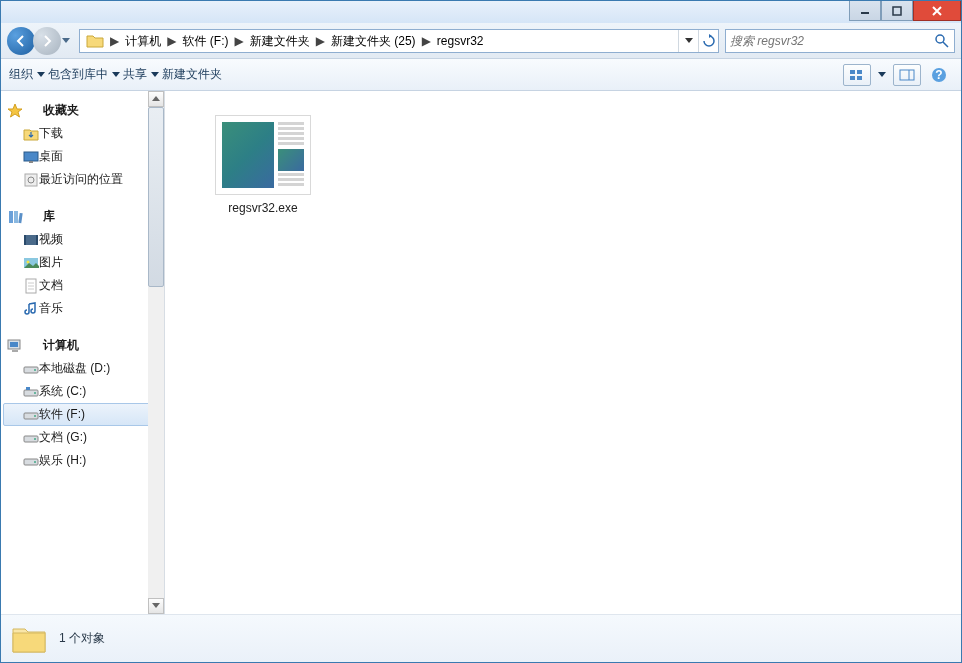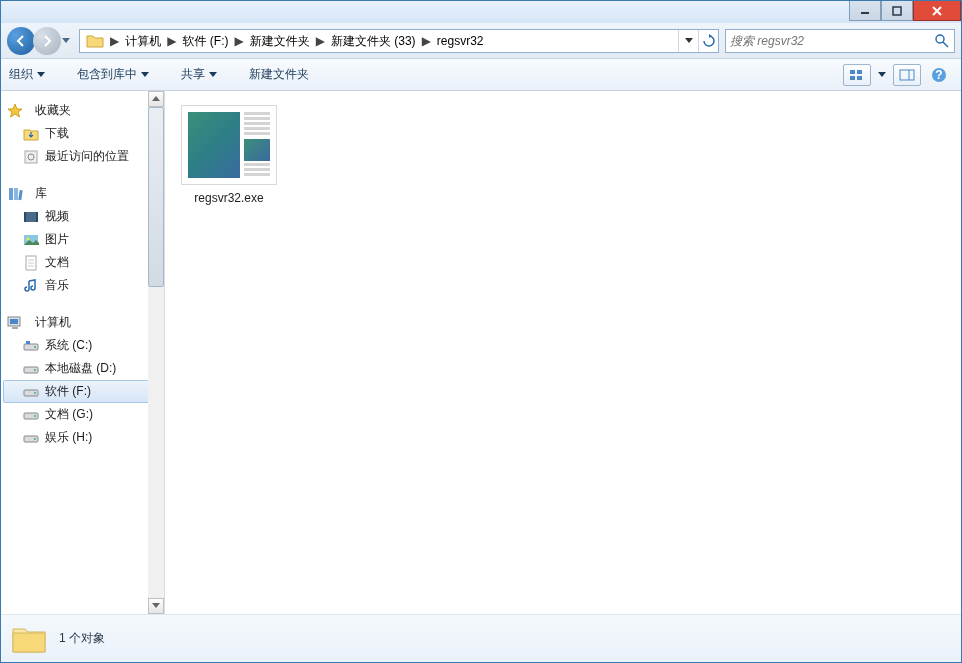--- a/index.html
+++ b/index.html
@@ -26,44 +26,44 @@
   .crumb { padding: 0 4px; height: 22px; line-height: 22px; cursor: default; }
   .crumb-sep { padding: 0 2px; color: #444; }
   .addr-right { margin-left: auto; display:flex; align-items:center; }
   .addr-btn { width:20px; height:22px; display:flex; align-items:center; justify-content:center; border-left:1px solid #d0d8e0; }
 
   .searchbox { width: 230px; height: 24px; border: 1px solid #8faed0; background: #fff; display: flex; align-items: center; padding: 0 4px; }
   .searchbox input { border: none; outline: none; flex: 1; font-style: italic; color: #404040; background: transparent; }
   .search-icon { width: 16px; height: 16px; }
 
   
-  .toolbar { height: 32px; background: linear-gradient(#f8fbfe, #e9f0f8); border-bottom: 1px solid #c6d3e2; display:flex; align-items:center; padding: 0 8px; gap: 32px; }
+  .toolbar { height: 32px; background: linear-gradient(#f8fbfe, #e9f0f8); border-bottom: 1px solid #c6d3e2; display:flex; align-items:center; padding: 0 8px; gap: 3px; }
   .tool-item { display: flex; align-items: center; gap: 4px; color: #1a3a5a;}
   .tool-right { margin-left:auto; display:flex; align-items:center; gap: 4px;}
   .tool-icon-btn { width:28px; height:22px; border:1px solid #9cb4cc; background: linear-gradient(#fdfefe,#e9f0f8); border-radius:2px; display:flex; align-items:center; justify-content:center; }
   .tool-icon-btn.nb { border: none; background: transparent; }
 
   
   .body { flex:1; display:flex; min-height:0; }
   .sidebar { width: 158px; background: #fff; overflow-y: auto; border-right: 1px solid #e4e8ec; position: relative; }
   .vsplit { width: 6px; background: #eef2f6; border-right: 1px solid #d7dde4; position: relative; cursor: col-resize; }
   .vscroll-track { position:absolute; right:0; top:0; bottom:0; width:16px; background: #f0f0f0; display:flex; flex-direction:column; }
   .vscroll-btn { height:16px; background: linear-gradient(#fdfdfd,#e5e5e5); border:1px solid #c0c0c0; display:flex; align-items:center; justify-content:center;}
   .vscroll-thumb { flex: 0 0 180px; margin-top: 0; background: linear-gradient(#e9eef3,#d2dae3); border:1px solid #a9b8c8; border-radius:2px;}
   .vscroll-gap { flex:1; }
 
   .tree { padding: 8px 0 8px 2px; }
-  .tree-group-label { display:flex; align-items:center; gap:12px; padding: 3px 4px; font-weight: normal; color:#1a1a1a; }
-  .tree-item { display:flex; align-items:center; gap:6px; padding: 3px 4px 3px 20px; color:#1a1a1a; cursor: default; white-space: nowrap; }
+  .tree-group-label { display:flex; align-items:center; gap:20px; padding: 3px 4px; font-weight: bold; color:#1a1a1a; }
+  .tree-item { display:flex; align-items:center; padding: 3px 4px 3px 20px; color:#1a1a1a; cursor: default; white-space: nowrap; }
   .tree-item.selected { background: linear-gradient(#ecf3fb,#d6e6f7); border:1px solid #a8c7e8; border-radius:2px; padding: 2px 3px 2px 19px;}
   .tree-spacer { height: 14px; }
   .ico { width:16px; height:16px; flex: 0 0 16px; }
 
   
-  .content { flex:1; background:#fff; padding: 14px 16px; overflow:auto; }
+  .content { flex:1; background:#fff; padding: 24px 16px; overflow:auto;margin-left:34px; }
   .file-item { width: 96px; text-align:center; }
   .file-thumb { width:96px; height:80px; border:1px solid #d9d9d9; background:#fff; padding:6px; display:flex; }
   .thumb-left { flex: 0 0 52px; background: linear-gradient(135deg, #3a8f7a 0%, #2d7f86 50%, #3a6aa0 100%); }
   .thumb-right { flex:1; margin-left:4px; display:flex; flex-direction:column; gap:2px; }
   .thumb-line { height:3px; background:#d4d4d4; }
   .thumb-block { height:22px; background: linear-gradient(135deg,#3a8f7a,#3a6aa0); margin-top:2px;}
   .file-label { margin-top: 6px; color:#222; }
 
   
   .statusbar { height: 48px; border-top: 1px solid #dfe6ee; background: linear-gradient(#f5f9fd, #eaf1f9); display:flex; align-items:center; padding: 7px 10px; gap: 12px; }
@@ -121,21 +121,21 @@
             <path d="M1 3 h6 l2 2 h8 v9 h-16 z" fill="#f7d97a" stroke="#caa83a"></path>
           </svg>
       </span>
       <span class="crumb-sep">▶</span>
       <span class="crumb">计算机</span>
       <span class="crumb-sep">▶</span>
       <span class="crumb">软件 (F:)</span>
       <span class="crumb-sep">▶</span>
       <span class="crumb">新建文件夹</span>
       <span class="crumb-sep">▶</span>
-      <span class="crumb">新建文件夹 (33)</span>
+      <span class="crumb">新建文件夹 (25)</span>
       <span class="crumb-sep">▶</span>
       <span class="crumb">regsvr32</span>
       <div class="addr-right">
         <div class="addr-btn">
           <svg width="8" height="6">
               <path d="M0 0 L8 0 L4 5 Z" fill="#333"></path>
             </svg>
         </div>
         <div class="addr-btn">
           <svg width="14" height="14">
@@ -226,20 +226,29 @@
               <svg width="16" height="16">
                 <path d="M1 4 h6 l1 1 h7 v9 h-14 z" fill="#f7d97a" stroke="#caa83a"></path>
                 <path d="M8 6 v4 M6 9 l2 2 l2 -2" stroke="#2a6ab0" fill="none" stroke-width="1.2"></path>
               </svg>
             </span>
           <span>下载</span>
         </div>
         <div class="tree-item">
           <span class="ico">
               <svg width="16" height="16">
+                <rect x="1" y="3" width="14" height="9" fill="#4a88c8" stroke="#2a5a8a"></rect>
+                <rect x="6" y="12" width="4" height="2" fill="#888"></rect>
+              </svg>
+            </span>
+          <span>桌面</span>
+        </div>
+        <div class="tree-item">
+          <span class="ico">
+              <svg width="16" height="16">
                 <rect x="2" y="2" width="12" height="12" fill="#eee" stroke="#aaa"></rect>
                 <circle cx="8" cy="8" r="3" fill="none" stroke="#888"></circle>
               </svg>
             </span>
           <span>最近访问的位置</span>
         </div>
 
         <div class="tree-spacer"></div>
 
         <div class="tree-group-label">
@@ -303,33 +312,33 @@
                 <rect x="5" y="12" width="6" height="2" fill="#aaa"></rect>
               </svg>
             </span>
           <span>计算机</span>
         </div>
         <div class="tree-item">
           <span class="ico">
               <svg width="16" height="16">
                 <rect x="1" y="6" width="14" height="6" rx="1" fill="#d8dce0" stroke="#888"></rect>
                 <circle cx="12" cy="9" r="1" fill="#4a8"></circle>
-                <rect x="3" y="3" width="4" height="3" fill="#4a88c8"></rect>
-              </svg>
-            </span>
-          <span>系统 (C:)</span>
+              </svg>
+            </span>
+          <span>本地磁盘 (D:)</span>
         </div>
         <div class="tree-item">
           <span class="ico">
               <svg width="16" height="16">
                 <rect x="1" y="6" width="14" height="6" rx="1" fill="#d8dce0" stroke="#888"></rect>
                 <circle cx="12" cy="9" r="1" fill="#4a8"></circle>
-              </svg>
-            </span>
-          <span>本地磁盘 (D:)</span>
+                <rect x="3" y="3" width="4" height="3" fill="#4a88c8"></rect>
+              </svg>
+            </span>
+          <span>系统 (C:)</span>
         </div>
         <div class="tree-item selected">
           <span class="ico">
               <svg width="16" height="16">
                 <rect x="1" y="6" width="14" height="6" rx="1" fill="#d8dce0" stroke="#888"></rect>
                 <circle cx="12" cy="9" r="1" fill="#4a8"></circle>
               </svg>
             </span>
           <span>软件 (F:)</span>
         </div>

